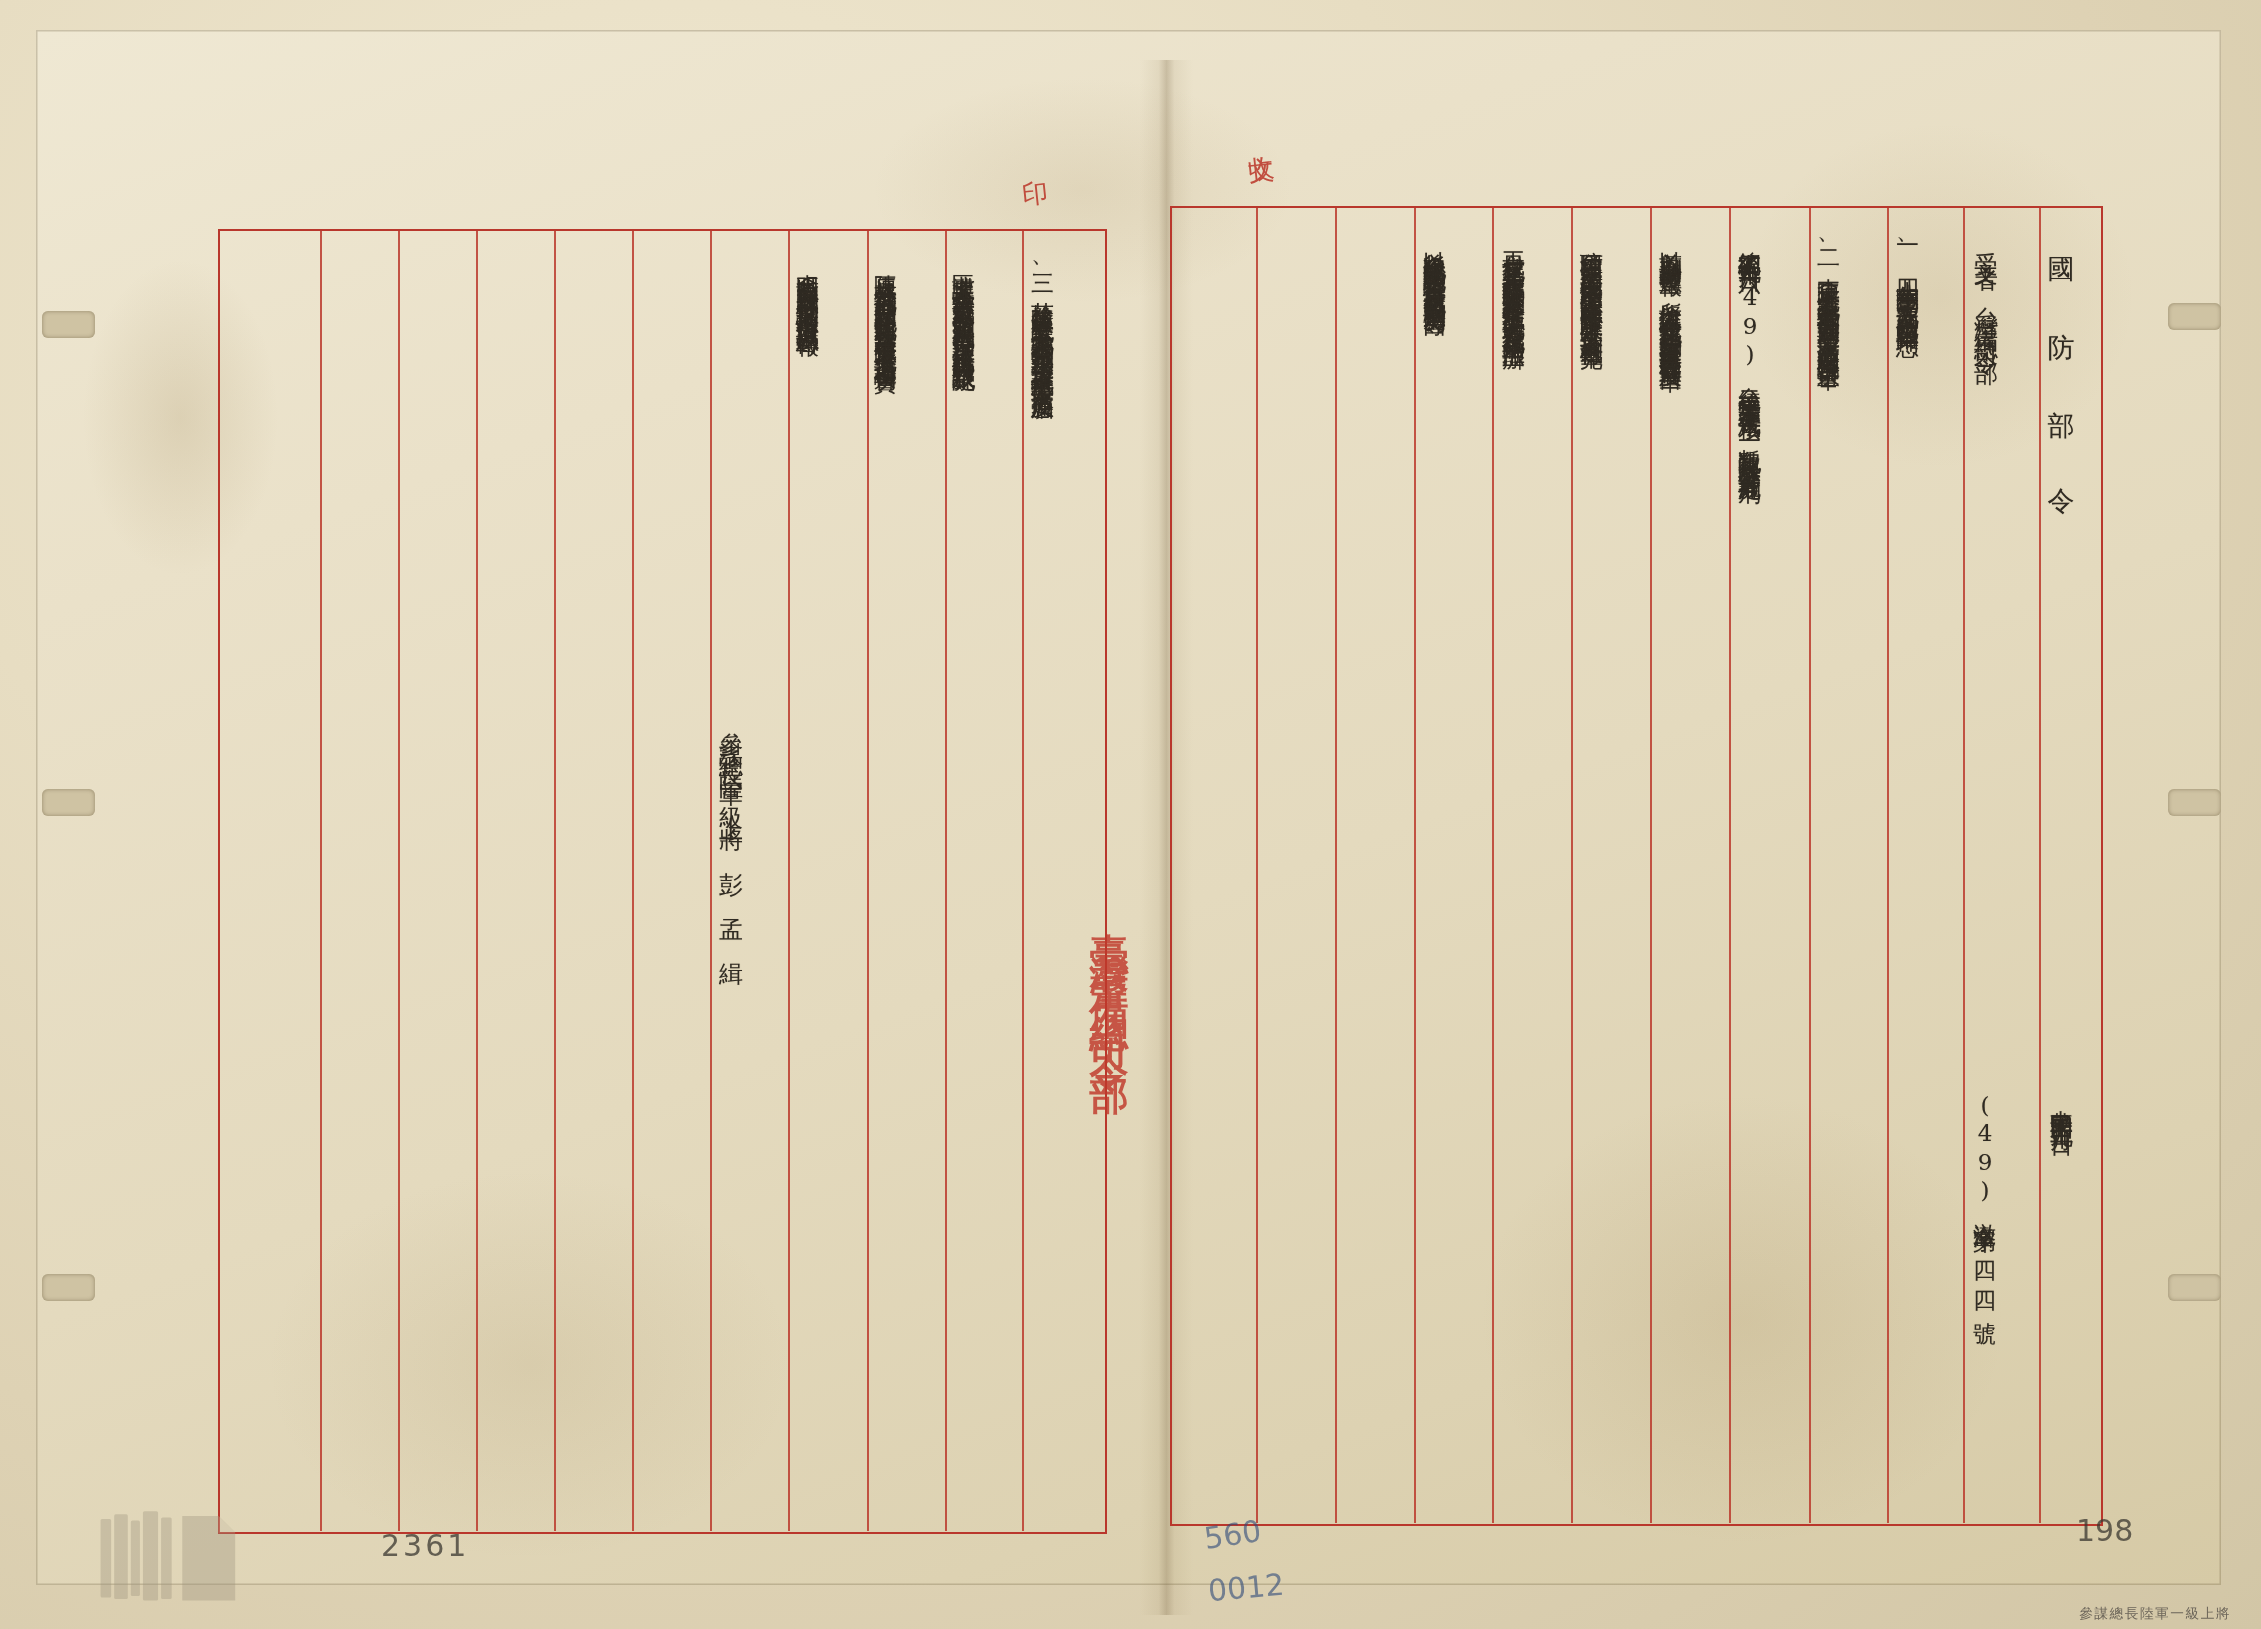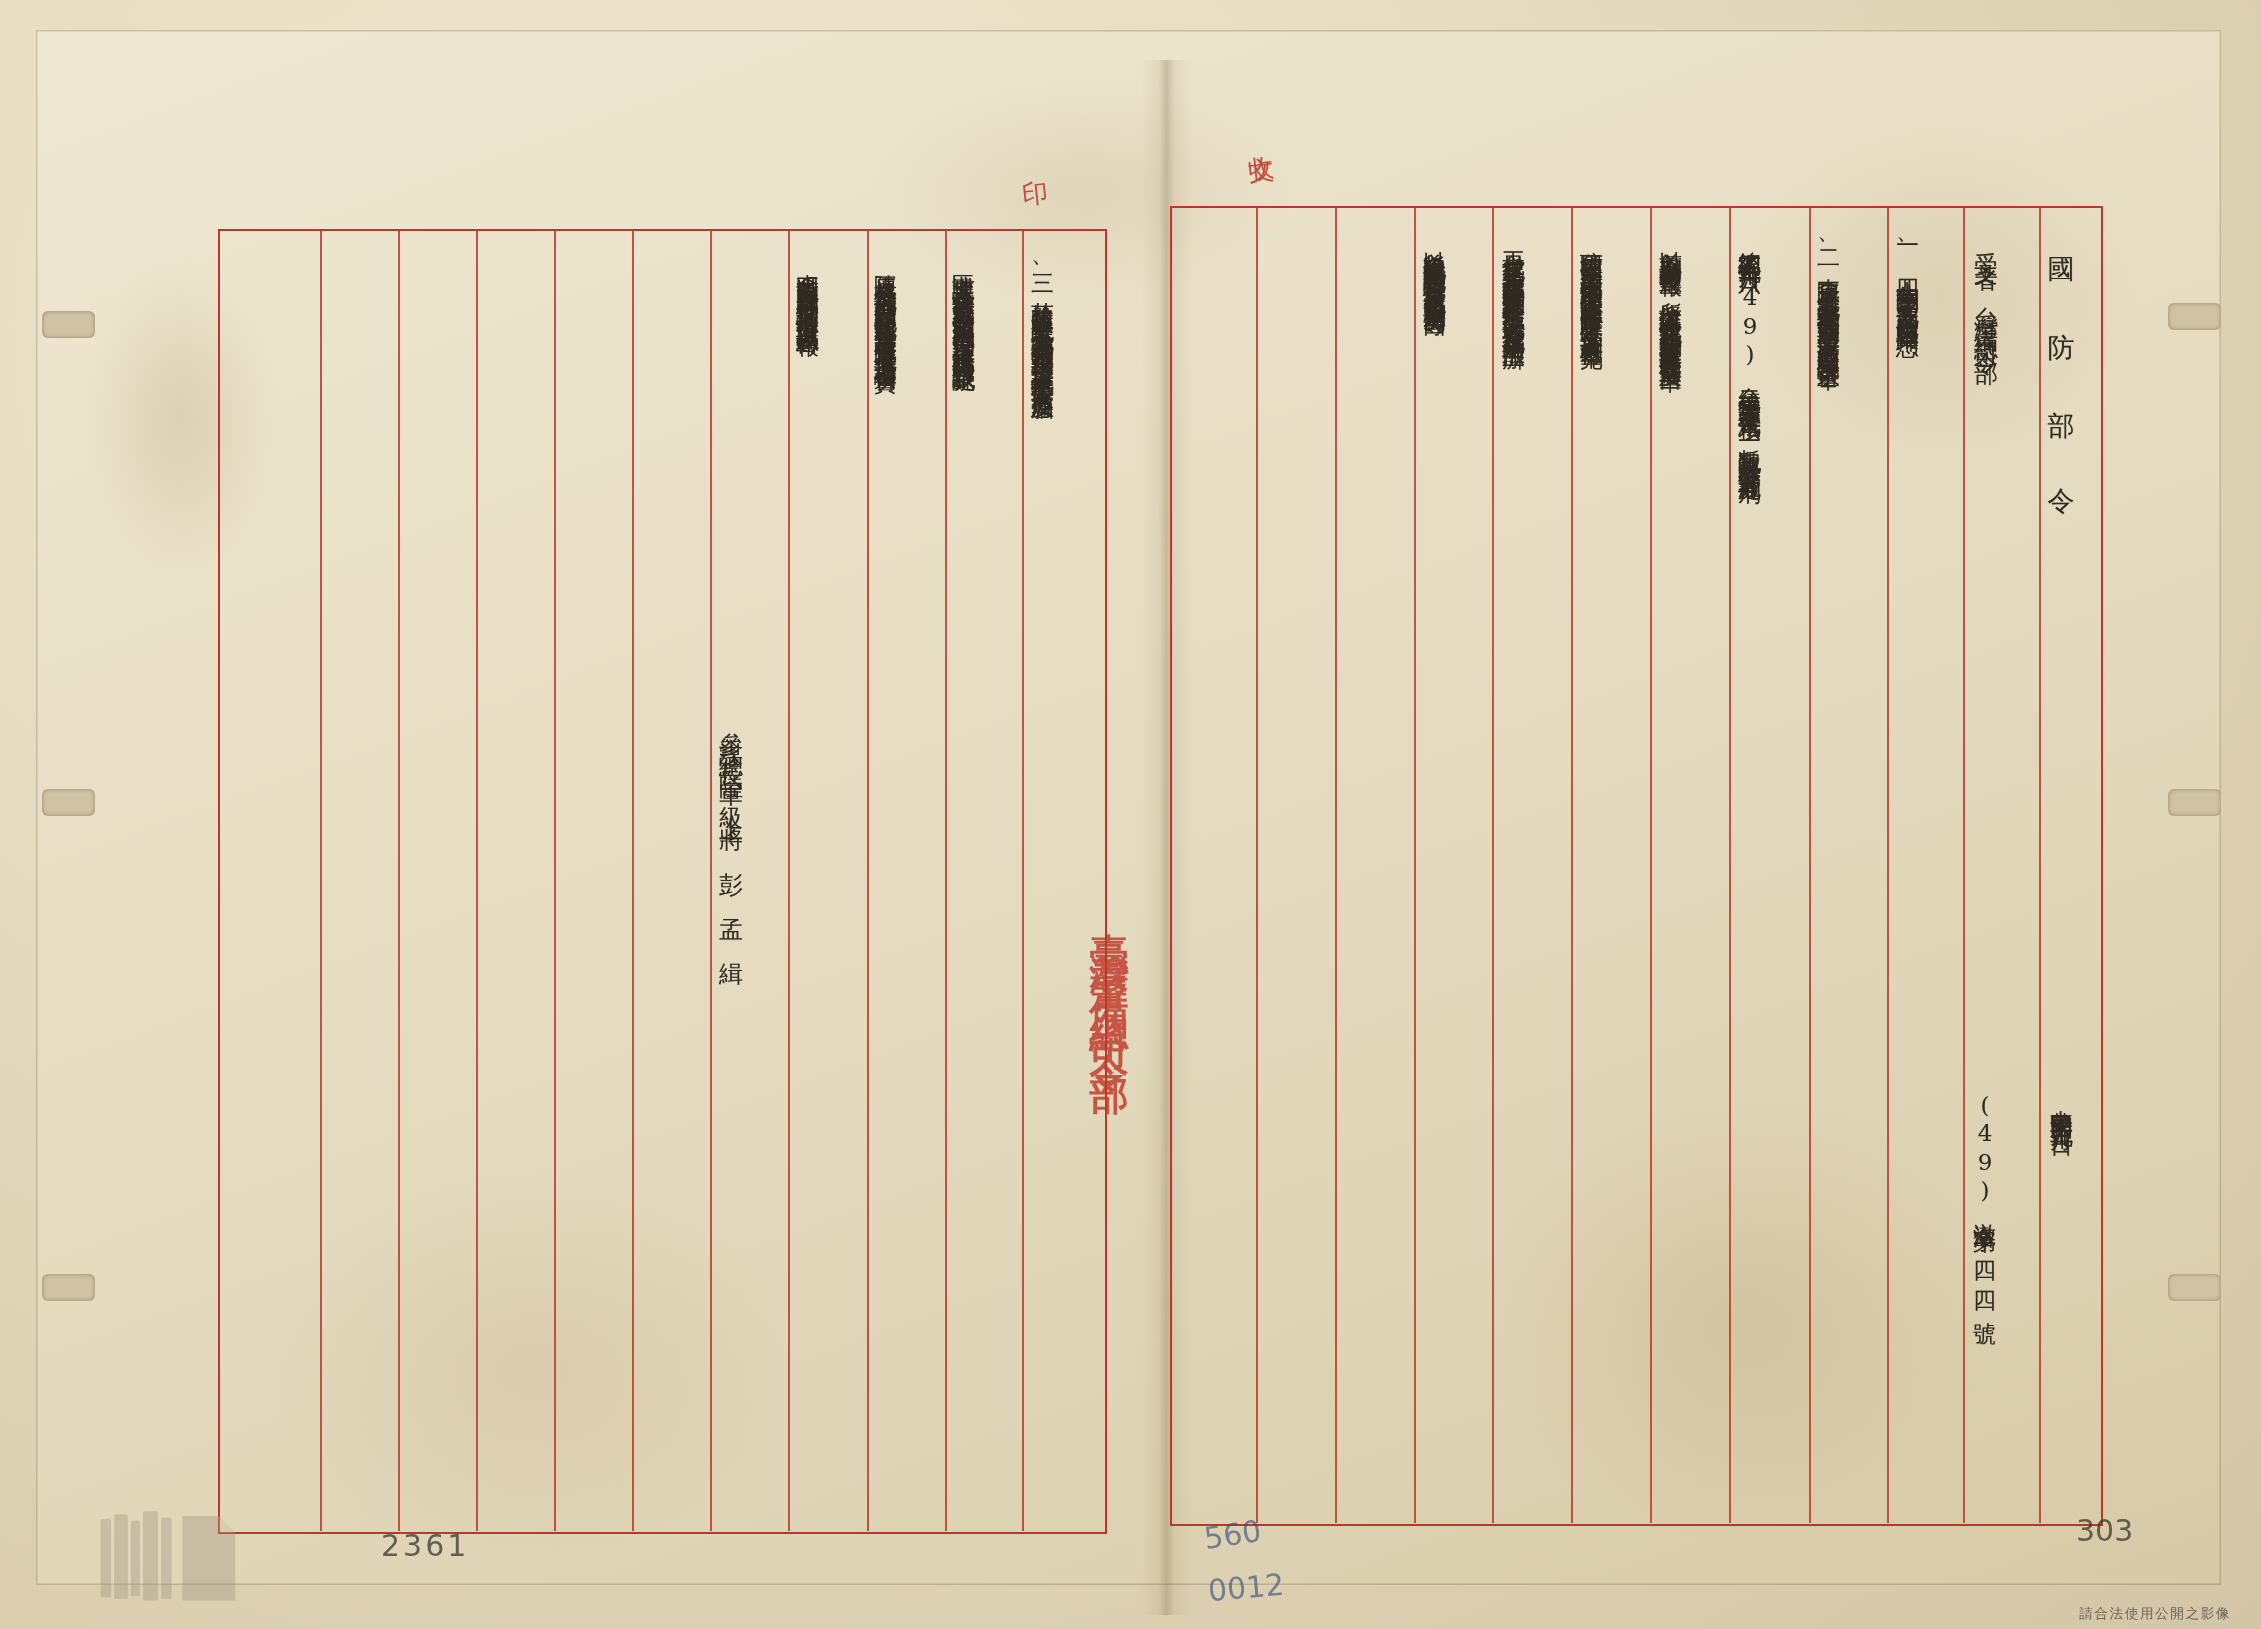--- a/index.html
+++ b/index.html
@@ -172,31 +172,31 @@
     <div class="col c-sign" style="left:683px;top:683px;">參謀總長陸軍一級上將　彭　孟　緝</div>
 
     <div id="seal" style="left:1047px;top:872px;">臺灣警備總司令部</div>
 
     <div class="redmark" style="left:979px;top:129px;">印</div>
     <div class="redmark" style="left:1205px;top:106px;">收文</div>
 
     <div class="pencil" style="left:345px;top:1498px;letter-spacing:3px;">2361</div>
     <div class="pencil blue" style="left:1168px;top:1487px;transform:rotate(-8deg);">560</div>
     <div class="pencil blue" style="left:1172px;top:1540px;transform:rotate(-5deg);">0012</div>
-    <div class="pencil" style="left:2040px;top:1483px;">303</div>
+    <div class="pencil" style="left:2040px;top:1483px;">198</div>
 
     <svg id="archive-logo" viewBox="0 0 230 150">
       <g fill="#9c927c" opacity="0.8">
         <rect x="10" y="22" width="14" height="104" rx="2"></rect>
         <rect x="28" y="16" width="18" height="112" rx="2"></rect>
         <rect x="50" y="24" width="12" height="100" rx="2"></rect>
         <rect x="66" y="12" width="20" height="118" rx="2"></rect>
         <rect x="90" y="20" width="14" height="108" rx="2"></rect>
         <path d="M118 18 l48 0 l22 22 l0 90 l-70 0 z"></path>
         <path d="M166 18 l0 22 l22 0 z" fill="#c9bfa6"></path>
       </g>
     </svg>
 
   </div>
 
-  <div id="footnote">請合法使用公開之影像</div>
+  <div id="footnote">參謀總長陸軍一級上將</div>
 </div>
 
 
 </body></html>

